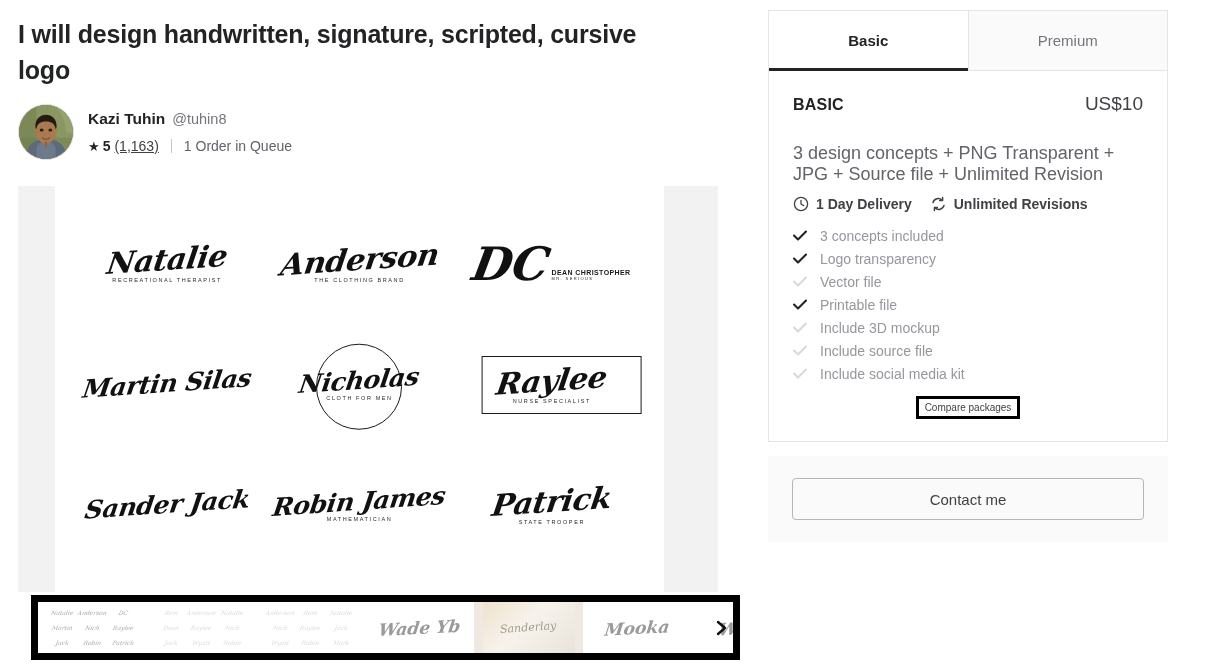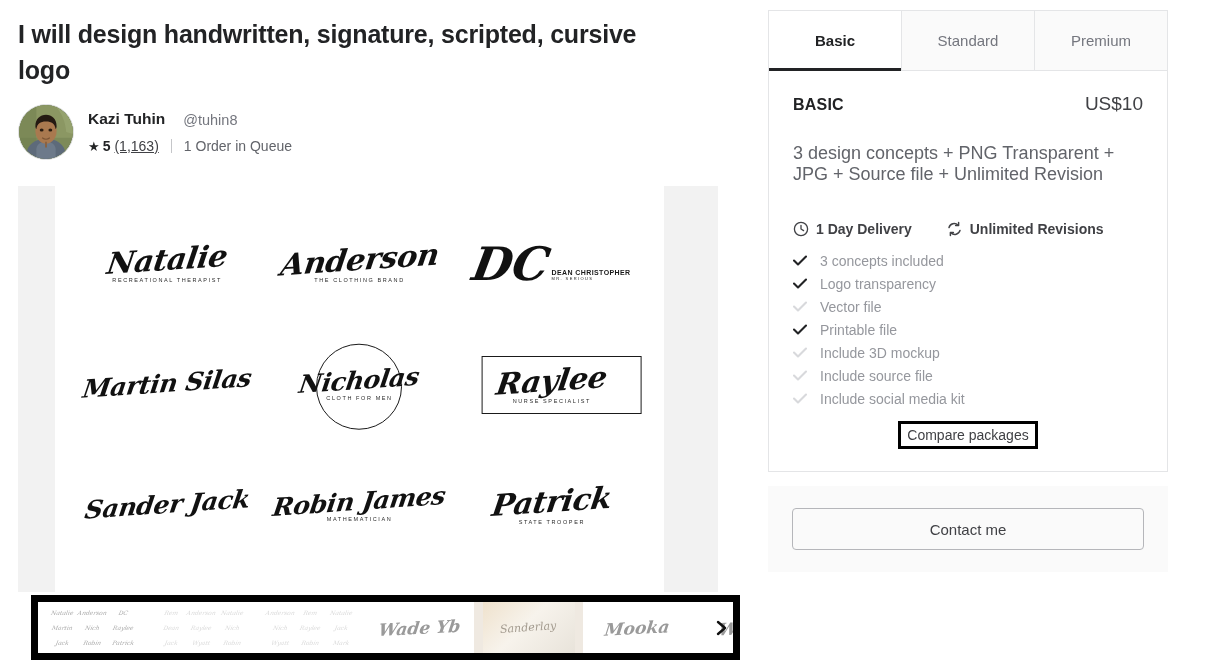--- a/index.html
+++ b/index.html
@@ -38,21 +38,21 @@
     border-radius: 50%;
     overflow: hidden;
     flex: 0 0 56px;
     background: #6c7a55;
     position: relative;
     border: 1px solid #e4e5e7;
   }
   .avatar svg { display: block; width: 100%; height: 100%; }
   .seller-meta { margin-left: 14px; }
   .seller-name-row {
-    display: flex; align-items: flex-end; gap: 18px;
+    display: flex; align-items: center; gap: 7px;
     font-size: 15px;
   }
   .seller-name { font-weight: 700; color: #222325; font-size: 15.5px; }
   .seller-handle { color: #74767e; font-size: 14.5px; }
   .seller-stats {
     display: flex; align-items: center;
     margin-top: 10px;
     font-size: 14px;
     color: #404145;
   }
@@ -283,22 +283,22 @@
   .pkg-desc {
     margin-top: 28px;
     font-size: 18px;
     line-height: 21px;
     color: #62646a;
     max-width: 330px;
   }
   .pkg-meta {
     display: flex;
     align-items: center;
-    gap: 34px;
-    margin-top: 36px;
+    gap: 18px;
+    margin-top: 11px;
     font-size: 14px;
     font-weight: 700;
     color: #404145;
   }
   .meta-item { display: flex; align-items: center; gap: 7px; }
   .meta-item svg { display: block; }
   .feature-list { margin-top: 12px; }
   .feature-row {
     display: flex;
     align-items: center;
@@ -341,21 +341,21 @@
     margin-top: 11px;
   }
   .compare-annot {
     border: 3px solid #000000;
     padding: 0;
     background: #ffffff;
   }
   .compare-link {
     display: block;
     padding: 2px 5px;
-    font-size: 14px;
+    font-size: 10px;
     color: #404145;
     background: #ffffff;
     text-decoration: none;
     border: 1px solid #ffffff;
     cursor: pointer;
   }
 
   .contact-card {
     margin-top: 14px;
     background: #fafafa;
@@ -571,23 +571,20 @@
 
   <div class="right-col">
 
     <div class="pkg-card">
 
       <div class="pkg-tabs">
         <div class="pkg-tab active">
           <span>Basic</span>
         </div>
         <div class="pkg-tab">
-          <span>Standard</span>
-        </div>
-        <div class="pkg-tab">
           <span>Premium</span>
         </div>
       </div>
 
       <div class="pkg-body">
 
         <div class="pkg-head">
           <span class="pkg-name">BASIC</span>
           <span class="pkg-price">US$10</span>
         </div>

